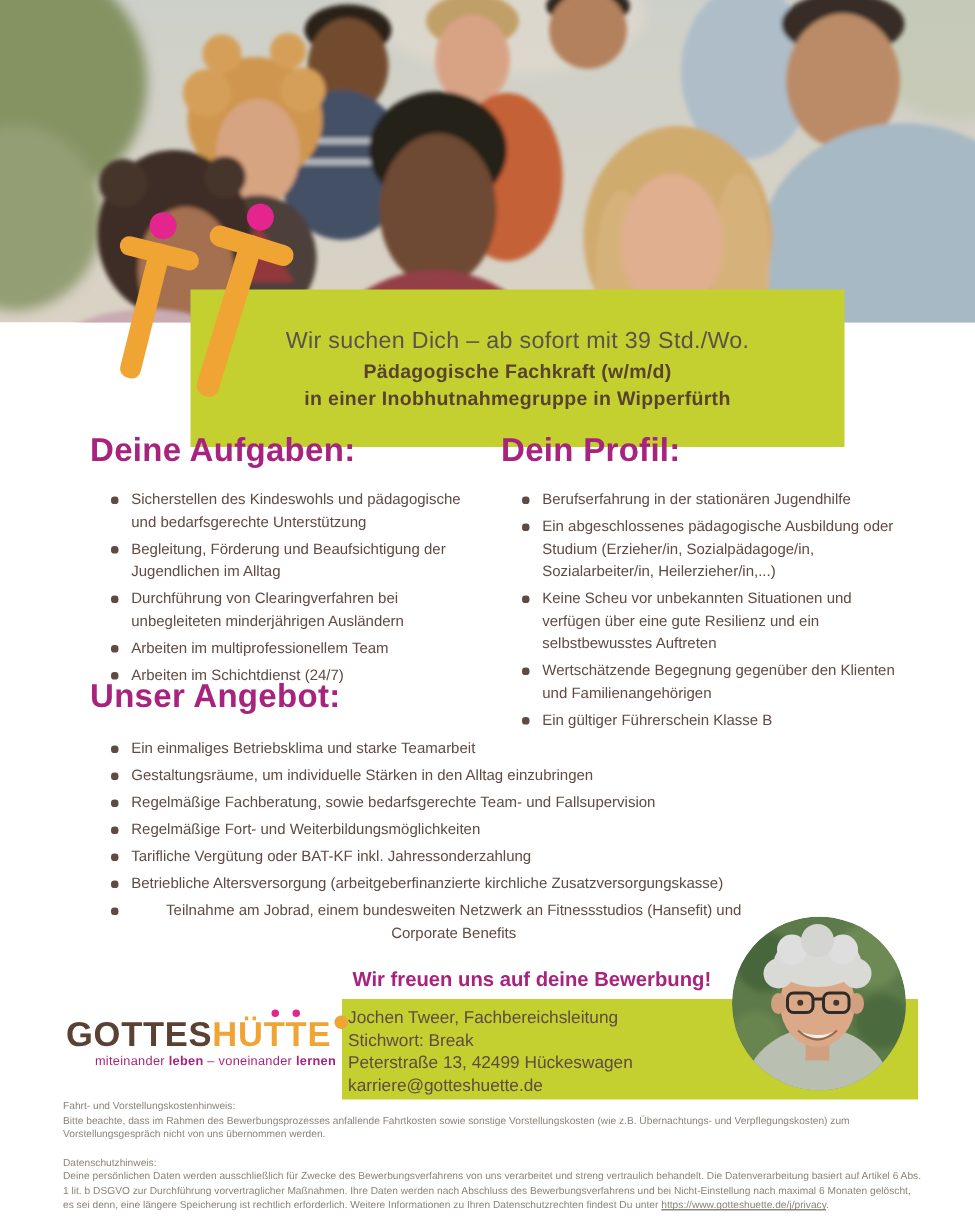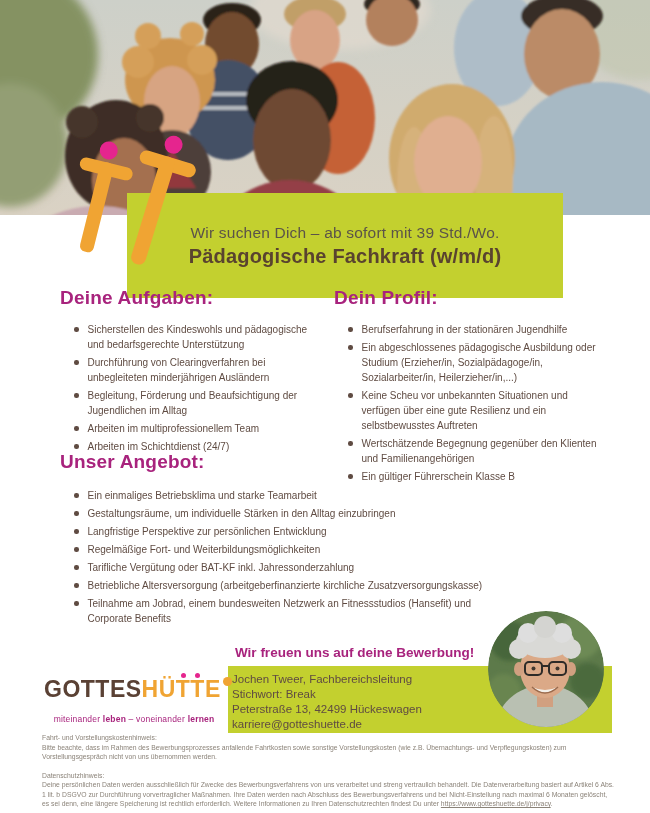--- a/index.html
+++ b/index.html
@@ -9,50 +9,50 @@
   
   .photo{position:absolute;left:0;top:0;width:650px;height:215px;overflow:hidden;z-index:1;}
 
   
   .figures{position:absolute;left:72px;top:130px;width:130px;height:158px;z-index:3;}
 
   
   .banner{position:absolute;left:127px;top:193px;width:436px;height:105px;background:#c3d02f;z-index:2;
           display:flex;flex-direction:column;align-items:center;justify-content:center;row-gap:3px;text-align:center;}
   .banner-line1{font-size:15.5px;color:#5b5349;letter-spacing:0.2px;}
-  .banner-line2,.banner-line3{font-size:20px;font-weight:700;color:#59432f;letter-spacing:0.2px;}
-
-  
-  .sec-title{font-size:19px;font-weight:700;color:#a8237d;letter-spacing:0.2px;margin:0 0 13px 0;}
+  .banner-line2,.banner-line3{font-size:13px;font-weight:700;color:#59432f;letter-spacing:0.2px;}
+
+  
+  .sec-title{font-size:22px;font-weight:700;color:#a8237d;letter-spacing:0.2px;margin:0 0 13px 0;}
   .columns{position:absolute;left:60px;top:287px;width:538px;display:flex;z-index:2;}
   .col-left{width:252px;margin-right:22px;}
   .col-right{width:264px;}
   .li{display:flex;margin:0 0 3px 14px;}
   .b-dot{flex:0 0 auto;width:4.5px;height:4.5px;border-radius:50%;background:#5f4b42;margin:5px 9px 0 0;}
   .b-txt{font-size:10px;line-height:15px;color:#5f4b42;}
   .angebot{position:absolute;left:60px;top:451px;width:500px;z-index:2;}
   .angebot .sec-title{margin-bottom:15px;}
-  .angebot .b-txt{max-width:430px;}
+  .angebot .b-txt{max-width:430px;text-align:center;}
 
   
   .cta-title{position:absolute;left:235px;top:645px;font-size:13.5px;font-weight:700;color:#a8237d;z-index:2;text-align:center;}
   .contact-box{position:absolute;left:228px;top:666px;width:384px;height:67px;background:#c3d02f;z-index:2;
                box-sizing:border-box;padding:6px 0 0 4px;}
   .contact-line{font-size:11.5px;line-height:15px;color:#5f4b42;}
   .portrait{position:absolute;left:488px;top:611px;width:116px;height:116px;border-radius:50%;overflow:hidden;z-index:4;}
 
   
   .logo{position:absolute;left:44px;top:676px;width:180px;text-align:center;z-index:2;}
   .logo-text{font-size:23px;font-weight:700;letter-spacing:0.5px;line-height:26px;white-space:nowrap;}
   .lg-brown{color:#5a4134;}
   .lg-orange{color:#f0a433;text-align:right;}
   .person-t{position:relative;display:inline-block;}
   .person-t::before{content:"";position:absolute;top:-3px;left:50%;margin-left:-2.5px;width:5px;height:5px;border-radius:50%;background:#e5258e;}
   .logo-reg{display:inline-block;width:9px;height:9px;background:#f0a433;border-radius:50%;vertical-align:top;margin:1px 0 0 2px;}
-  .tagline{font-size:8.5px;color:#a8237d;margin-top:12px;letter-spacing:0.2px;white-space:nowrap;}
+  .tagline{font-size:8.5px;color:#a8237d;margin-top:0;letter-spacing:0.2px;white-space:nowrap;text-align:right;}
   .tagline b{font-weight:700;}
 
   
   .fineprint{position:absolute;left:42px;top:733px;width:572px;z-index:1;color:#8b8379;}
   .fp-heading{font-size:6.8px;line-height:9.5px;}
   .fp-body{font-size:6.8px;line-height:9.5px;}
   .fp-gap{height:9px;}
   .fp-link{color:#8b8379;text-decoration:underline;}
 </style>
 </head>
@@ -138,36 +138,37 @@
         <circle cx="86" cy="13" r="9" fill="#e5258e"></circle>
         <rect x="57" y="26" width="58" height="14" rx="7" fill="#f0a433"></rect>
         <rect x="78" y="26" width="15" height="112" rx="7" fill="#f0a433"></rect>
       </g>
     </svg>
   </div>
 
   <div class="banner">
     <div class="banner-line1">Wir suchen Dich – ab sofort mit 39 Std./Wo.</div>
     <div class="banner-line2">Pädagogische Fachkraft (w/m/d)</div>
+    <div class="banner-line3">in einer Inobhutnahmegruppe in Wipperfürth</div>
   </div>
 
   <div class="columns">
     <div class="col-left">
       <h2 class="sec-title">Deine Aufgaben:</h2>
       <div class="li">
           <span class="b-dot"></span>
           <span class="b-txt">Sicherstellen des Kindeswohls und pädagogische und bedarfsgerechte Unterstützung</span>
         </div>
       <div class="li">
           <span class="b-dot"></span>
+          <span class="b-txt">Begleitung, Förderung und Beaufsichtigung der Jugendlichen im Alltag</span>
+        </div>
+      <div class="li">
+          <span class="b-dot"></span>
           <span class="b-txt">Durchführung von Clearingverfahren bei unbegleiteten minderjährigen Ausländern</span>
-        </div>
-      <div class="li">
-          <span class="b-dot"></span>
-          <span class="b-txt">Begleitung, Förderung und Beaufsichtigung der Jugendlichen im Alltag</span>
         </div>
       <div class="li">
           <span class="b-dot"></span>
           <span class="b-txt">Arbeiten im multiprofessionellem Team</span>
         </div>
       <div class="li">
           <span class="b-dot"></span>
           <span class="b-txt">Arbeiten im Schichtdienst (24/7)</span>
         </div>
     </div>
@@ -201,21 +202,21 @@
     <div class="li">
         <span class="b-dot"></span>
         <span class="b-txt">Ein einmaliges Betriebsklima und starke Teamarbeit</span>
       </div>
     <div class="li">
         <span class="b-dot"></span>
         <span class="b-txt">Gestaltungsräume, um individuelle Stärken in den Alltag einzubringen</span>
       </div>
     <div class="li">
         <span class="b-dot"></span>
-        <span class="b-txt">Langfristige Perspektive zur persönlichen Entwicklung</span>
+        <span class="b-txt">Regelmäßige Fachberatung, sowie bedarfsgerechte Team- und Fallsupervision</span>
       </div>
     <div class="li">
         <span class="b-dot"></span>
         <span class="b-txt">Regelmäßige Fort- und Weiterbildungsmöglichkeiten</span>
       </div>
     <div class="li">
         <span class="b-dot"></span>
         <span class="b-txt">Tarifliche Vergütung oder BAT-KF inkl. Jahressonderzahlung</span>
       </div>
     <div class="li">

